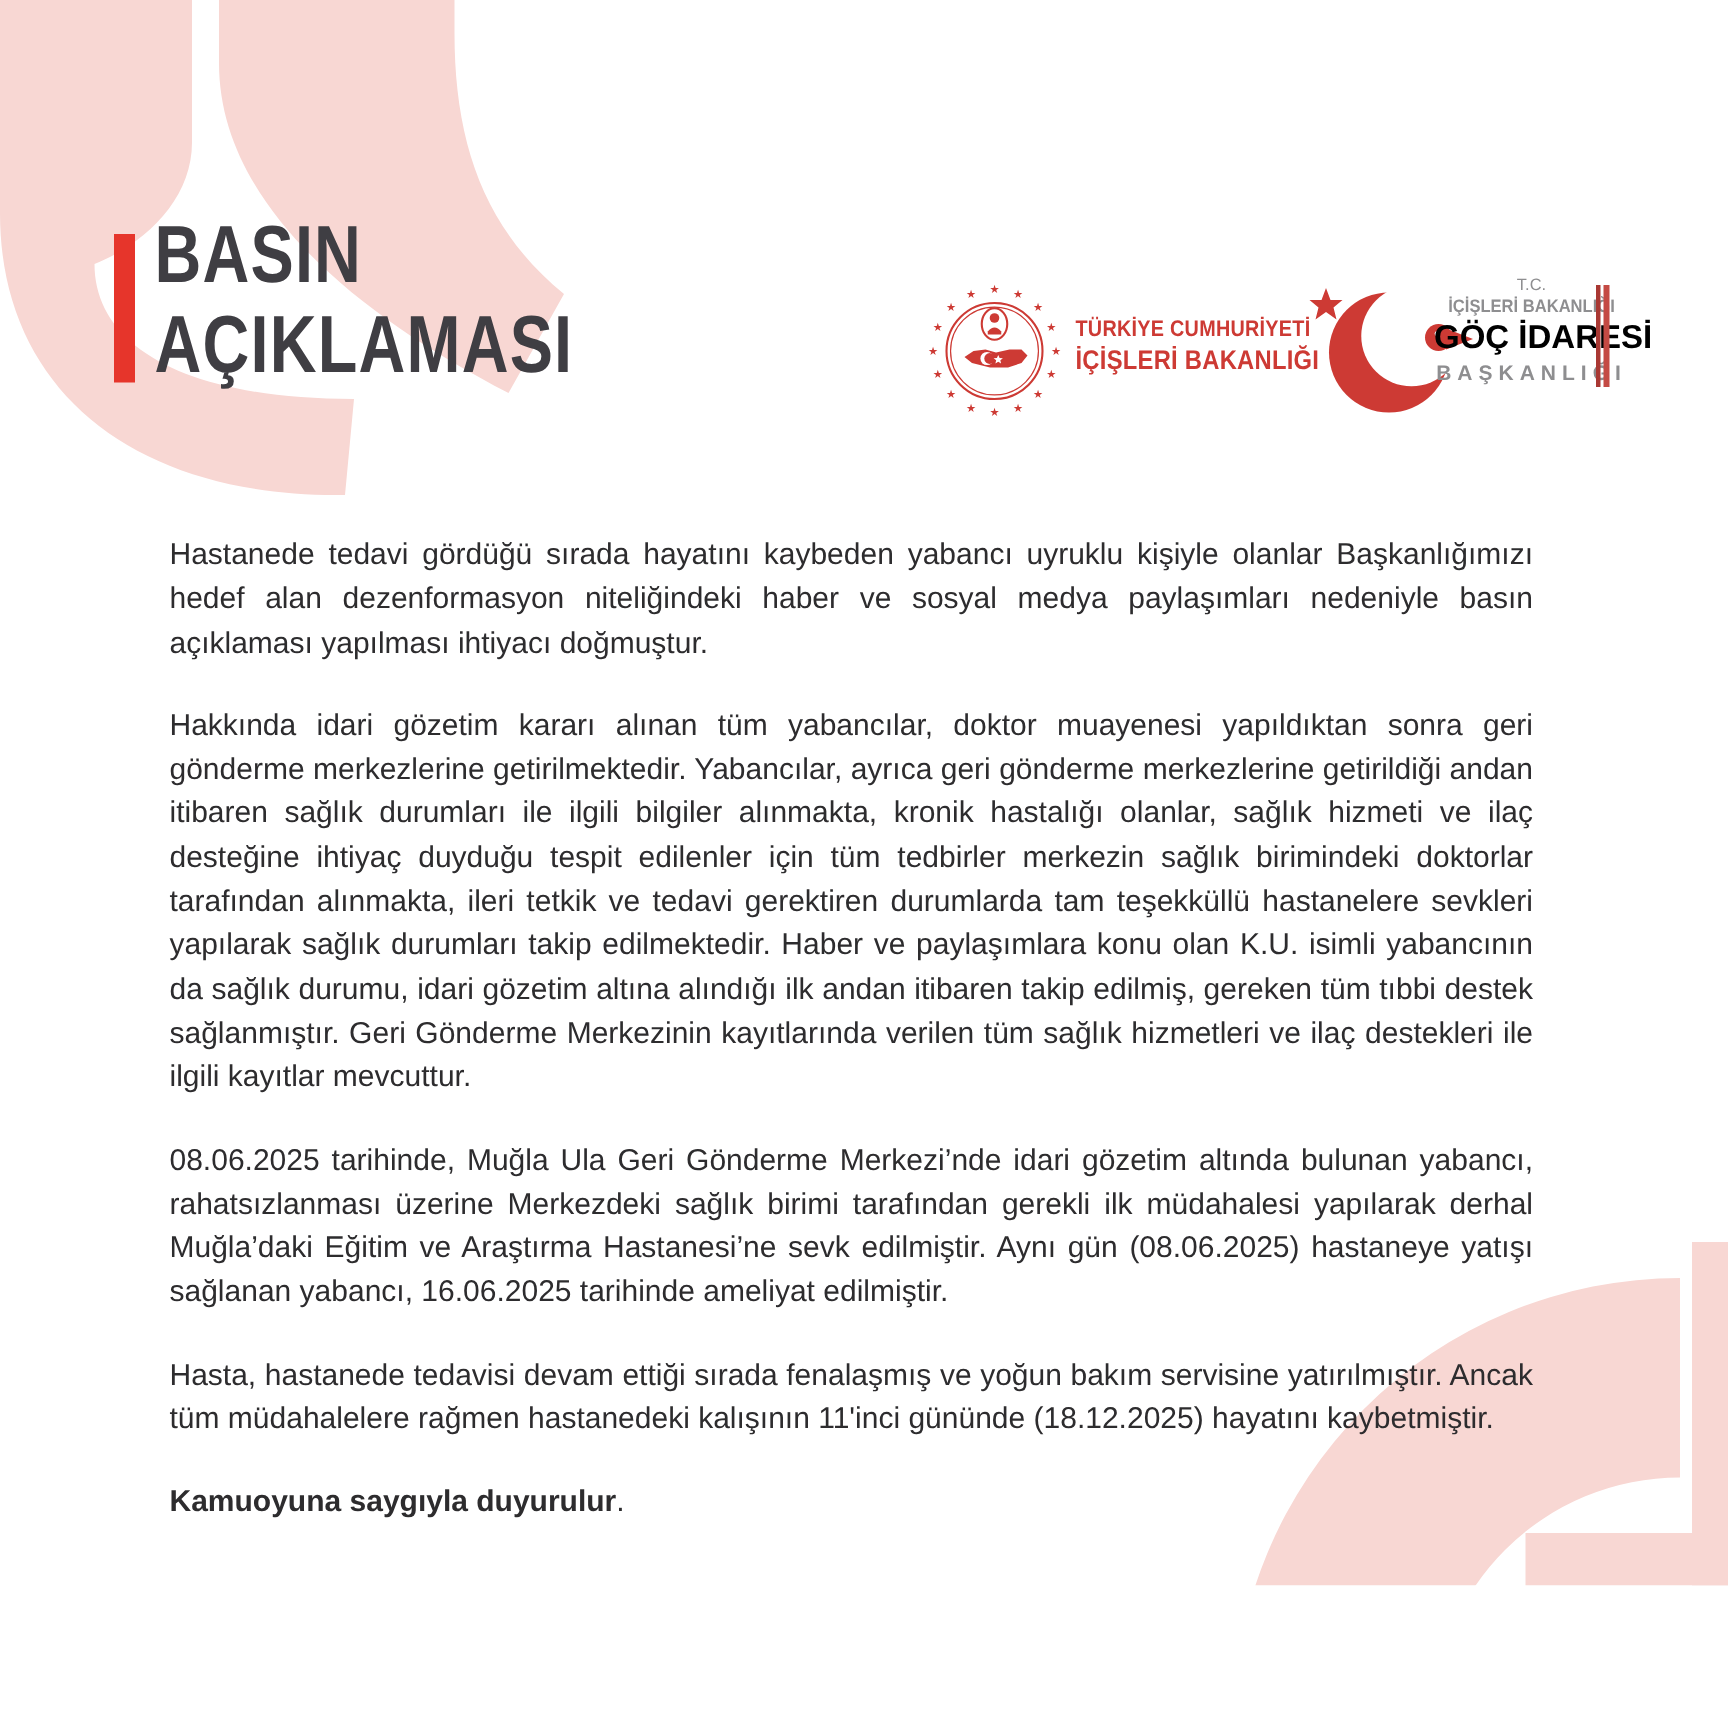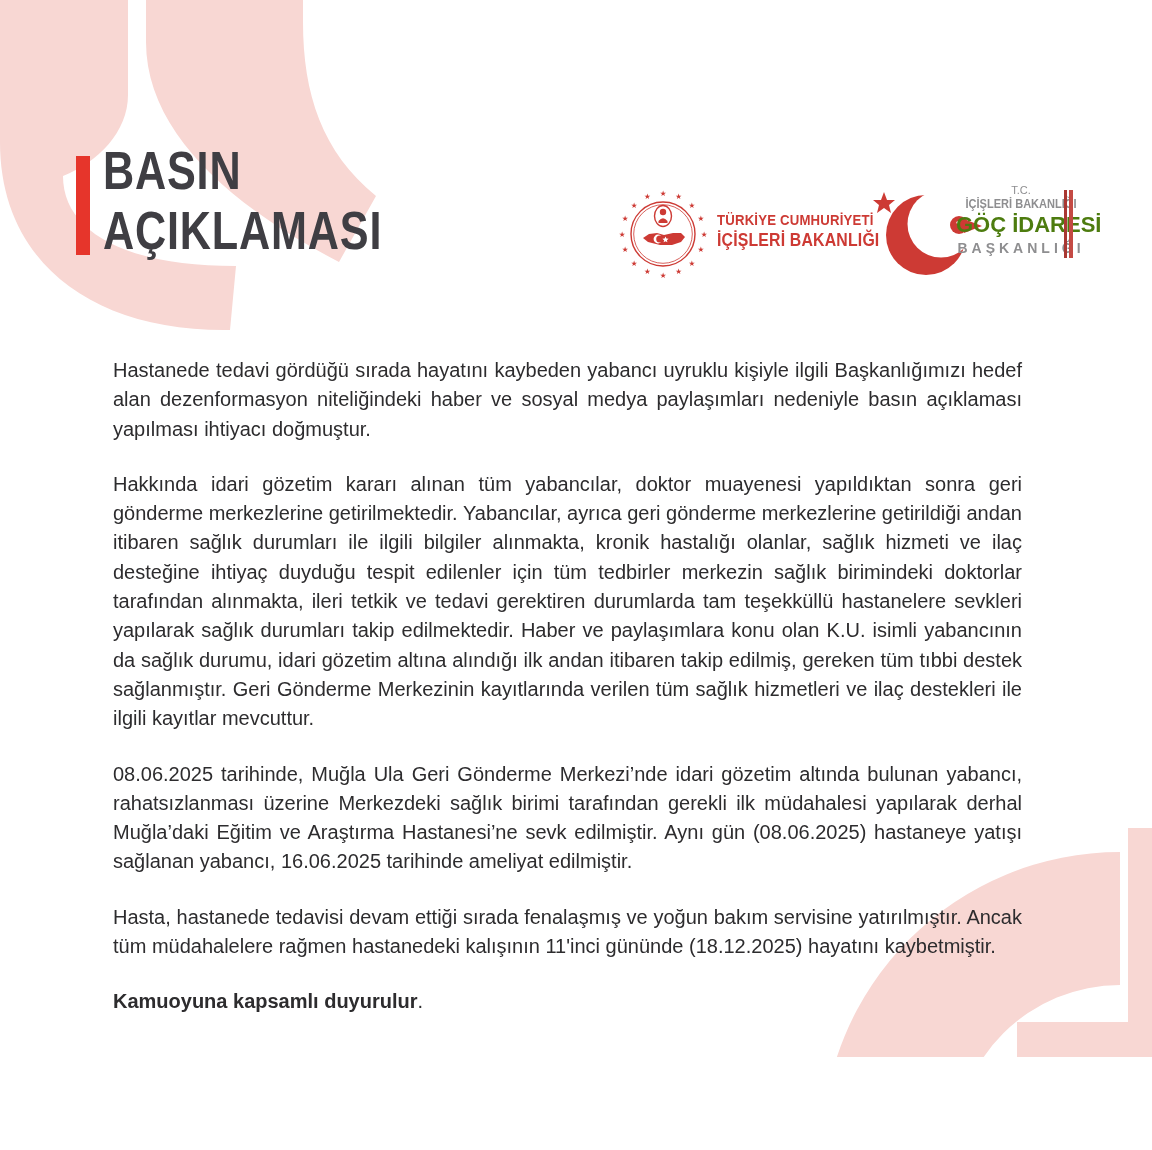--- a/index.html
+++ b/index.html
@@ -28,21 +28,21 @@
   }
   .ministry-text .l1{font-size:15px;font-weight:700;letter-spacing:.2px;}
   .ministry-text .l2{font-size:18px;font-weight:700;margin-top:2px;letter-spacing:.2px;}
   
   .migration-logo{position:absolute;left:868px;top:183px;width:215px;height:100px;}
   .migration-text{
     position:absolute;left:88px;top:1px;width:130px;text-align:center;white-space:nowrap;
   }
   .migration-text .t1{font-size:11px;color:#8e8e90;font-weight:400;}
   .migration-text .t2{font-size:12px;color:#8e8e90;font-weight:700;margin-top:1px;transform:scaleX(.92);transform-origin:center top;}
-  .migration-text .t3{font-size:22px;color:#4d7c0f;font-weight:700;margin-top:1px;}
+  .migration-text .t3{font-size:22px;color:#000000;font-weight:700;margin-top:1px;}
   .migration-text .t4{font-size:14px;color:#8e8e90;font-weight:700;letter-spacing:4px;margin-top:2px;}
   .migration-bars{position:absolute;left:196px;top:7px;width:12px;height:68px;}
   .migration-bars .b1{position:absolute;left:0;top:0;width:3px;height:68px;background:#a93833;}
   .migration-bars .b2{position:absolute;left:5px;top:0;width:4px;height:68px;background:#c44a44;}
   
   .body-text{
     position:absolute;left:113px;top:356px;width:909px;
     font-size:20px;line-height:29.3px;color:#2d2c2e;
   }
   .body-text p{margin:0 0 26px;text-align:justify;}
@@ -133,22 +133,22 @@
       <div class="t3">GÖÇ İDARESİ</div>
       <div class="t4">BAŞKANLIĞI</div>
     </div>
     <div class="migration-bars">
       <div class="b1"></div>
       <div class="b2"></div>
     </div>
   </div>
 
   <div class="body-text">
-    <p>Hastanede tedavi gördüğü sırada hayatını kaybeden yabancı uyruklu kişiyle ilgili Başkanlığımızı hedef alan dezenformasyon niteliğindeki haber ve sosyal medya paylaşımları nedeniyle basın açıklaması yapılması ihtiyacı doğmuştur.</p>
+    <p>Hastanede tedavi gördüğü sırada hayatını kaybeden yabancı uyruklu kişiyle olanlar Başkanlığımızı hedef alan dezenformasyon niteliğindeki haber ve sosyal medya paylaşımları nedeniyle basın açıklaması yapılması ihtiyacı doğmuştur.</p>
     <p>Hakkında idari gözetim kararı alınan tüm yabancılar, doktor muayenesi yapıldıktan sonra geri gönderme merkezlerine getirilmektedir. Yabancılar, ayrıca geri gönderme merkezlerine getirildiği andan itibaren sağlık durumları ile ilgili bilgiler alınmakta, kronik hastalığı olanlar, sağlık hizmeti ve ilaç desteğine ihtiyaç duyduğu tespit edilenler için tüm tedbirler merkezin sağlık birimindeki doktorlar tarafından alınmakta, ileri tetkik ve tedavi gerektiren durumlarda tam teşekküllü hastanelere sevkleri yapılarak sağlık durumları takip edilmektedir. Haber ve paylaşımlara konu olan K.U. isimli yabancının da sağlık durumu, idari gözetim altına alındığı ilk andan itibaren takip edilmiş, gereken tüm tıbbi destek sağlanmıştır. Geri Gönderme Merkezinin kayıtlarında verilen tüm sağlık hizmetleri ve ilaç destekleri ile ilgili kayıtlar mevcuttur.</p>
     <p>08.06.2025 tarihinde, Muğla Ula Geri Gönderme Merkezi’nde idari gözetim altında bulunan yabancı, rahatsızlanması üzerine Merkezdeki sağlık birimi tarafından gerekli ilk müdahalesi yapılarak derhal Muğla’daki Eğitim ve Araştırma Hastanesi’ne sevk edilmiştir. Aynı gün (08.06.2025) hastaneye yatışı sağlanan yabancı, 16.06.2025 tarihinde ameliyat edilmiştir.</p>
     <p>Hasta, hastanede tedavisi devam ettiği sırada fenalaşmış ve yoğun bakım servisine yatırılmıştır. Ancak tüm müdahalelere rağmen hastanedeki kalışının 11'inci gününde (18.12.2025) hayatını kaybetmiştir.</p>
-    <p class="closing"><span>Kamuoyuna kapsamlı duyurulur</span><span class="dot">.</span></p>
+    <p class="closing"><span>Kamuoyuna saygıyla duyurulur</span><span class="dot">.</span></p>
   </div>
 
   <div class="footer-url">www.goc.gov.tr</div>
 
 </div>
 
 </body></html>

